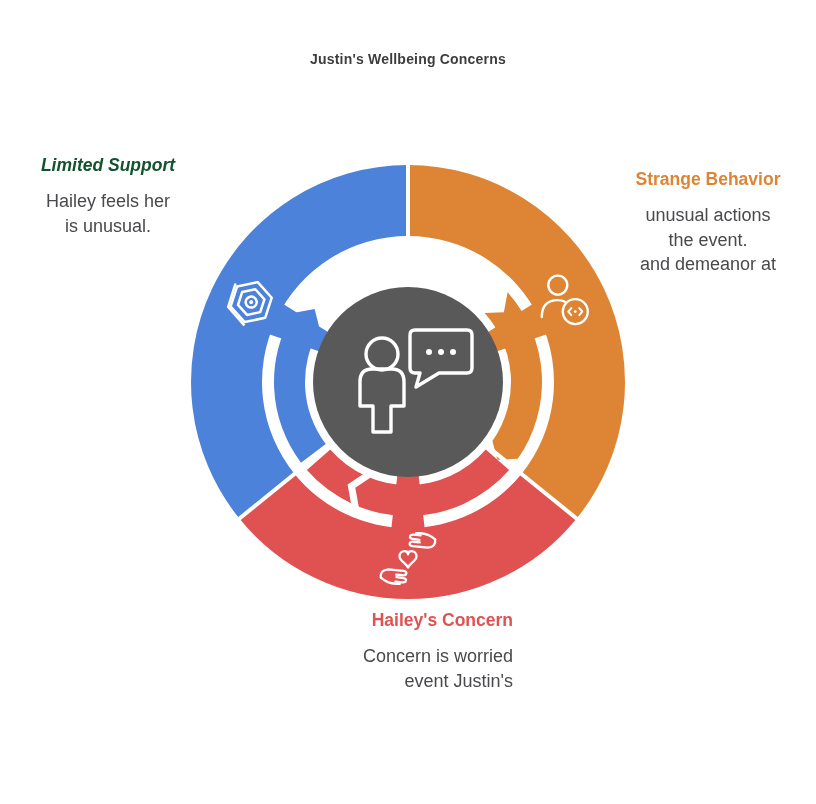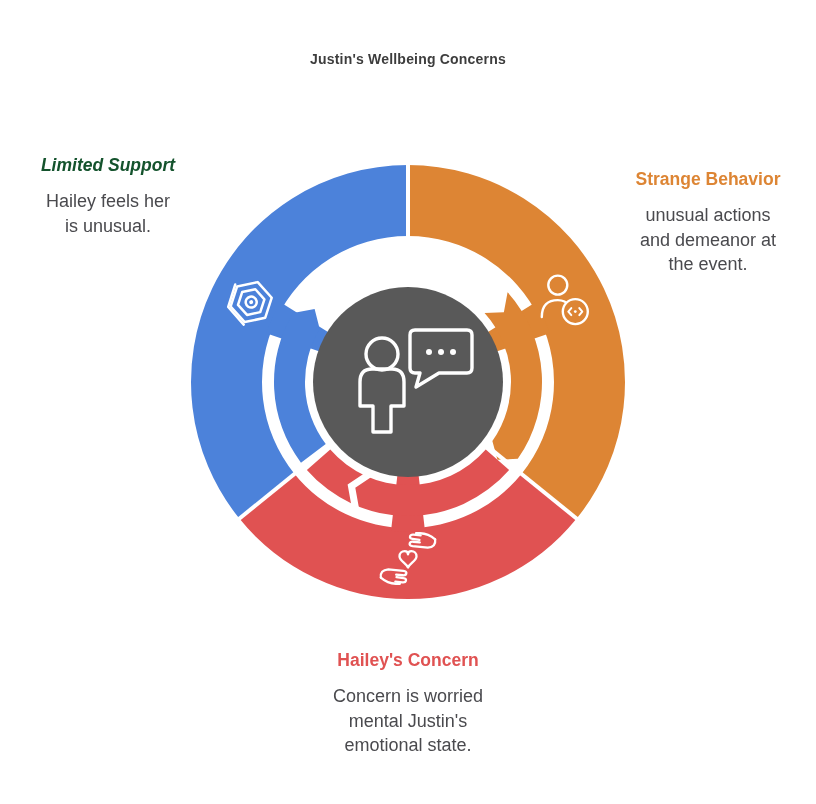--- a/index.html
+++ b/index.html
@@ -9,51 +9,50 @@
   }
   .title{
     position:absolute;top:51px;left:0;right:0;text-align:center;
     font-size:14px;font-weight:bold;color:#3d3d3d;letter-spacing:.2px;
   }
   .block{position:absolute;text-align:center;}
   .block .heading{font-size:17.5px;font-weight:bold;line-height:21px;}
   .block .body-text{margin-top:13px;font-size:18px;line-height:24.5px;color:#4a4a4e;}
   #block-limited{left:10px;top:155px;width:196px;}
   #block-strange{left:610px;top:144px;width:196px;margin-top:25px;}
-  #block-concern{left:303px;top:650px;width:210px;}
+  #block-concern{left:303px;top:610px;width:210px;text-align:right;}
   #donut{position:absolute;left:178px;top:152px;}
 </style>
 </head>
 <body>
 
 <div class="title">Justin's Wellbeing Concerns</div>
 
 <div class="block" id="block-limited">
   <div class="heading" style="color: #14532d; font-style: italic;">Limited Support</div>
   <div class="body-text">
     <div>Hailey feels her</div>
     <div>is unusual.</div>
   </div>
 </div>
 
 <div class="block" id="block-strange">
   <div class="heading" style="color: rgb(221, 133, 52);">Strange Behavior</div>
   <div class="body-text">
     <div>unusual actions</div>
+    <div>the event.</div>
     <div>and demeanor at</div>
-    <div>the event.</div>
   </div>
 </div>
 
 <div class="block" id="block-concern">
   <div class="heading" style="color: rgb(224, 82, 82);">Hailey's Concern</div>
   <div class="body-text">
     <div>Concern is worried</div>
-    <div>mental Justin's</div>
-    <div>emotional state.</div>
+    <div>event Justin's</div>
   </div>
 </div>
 
 <svg id="donut" width="460" height="460" viewBox="0 0 460 460">
   <g id="g-ring">
       <path d="M230.00,13.00 A217,217 0 0 1 398.64,366.56 L343.46,321.88 A146,146 0 0 0 230.00,84.00 Z" fill="#dd8534"></path>
       <path d="M398.64,366.56 A217,217 0 0 1 61.36,366.56 L116.54,321.88 A146,146 0 0 0 343.46,321.88 Z" fill="#e05252"></path>
       <path d="M61.36,366.56 A217,217 0 0 1 230.00,13.00 L230.00,84.00 A146,146 0 0 0 116.54,321.88 Z" fill="#4c82da"></path>
     </g>
   <g id="g-tabs">

